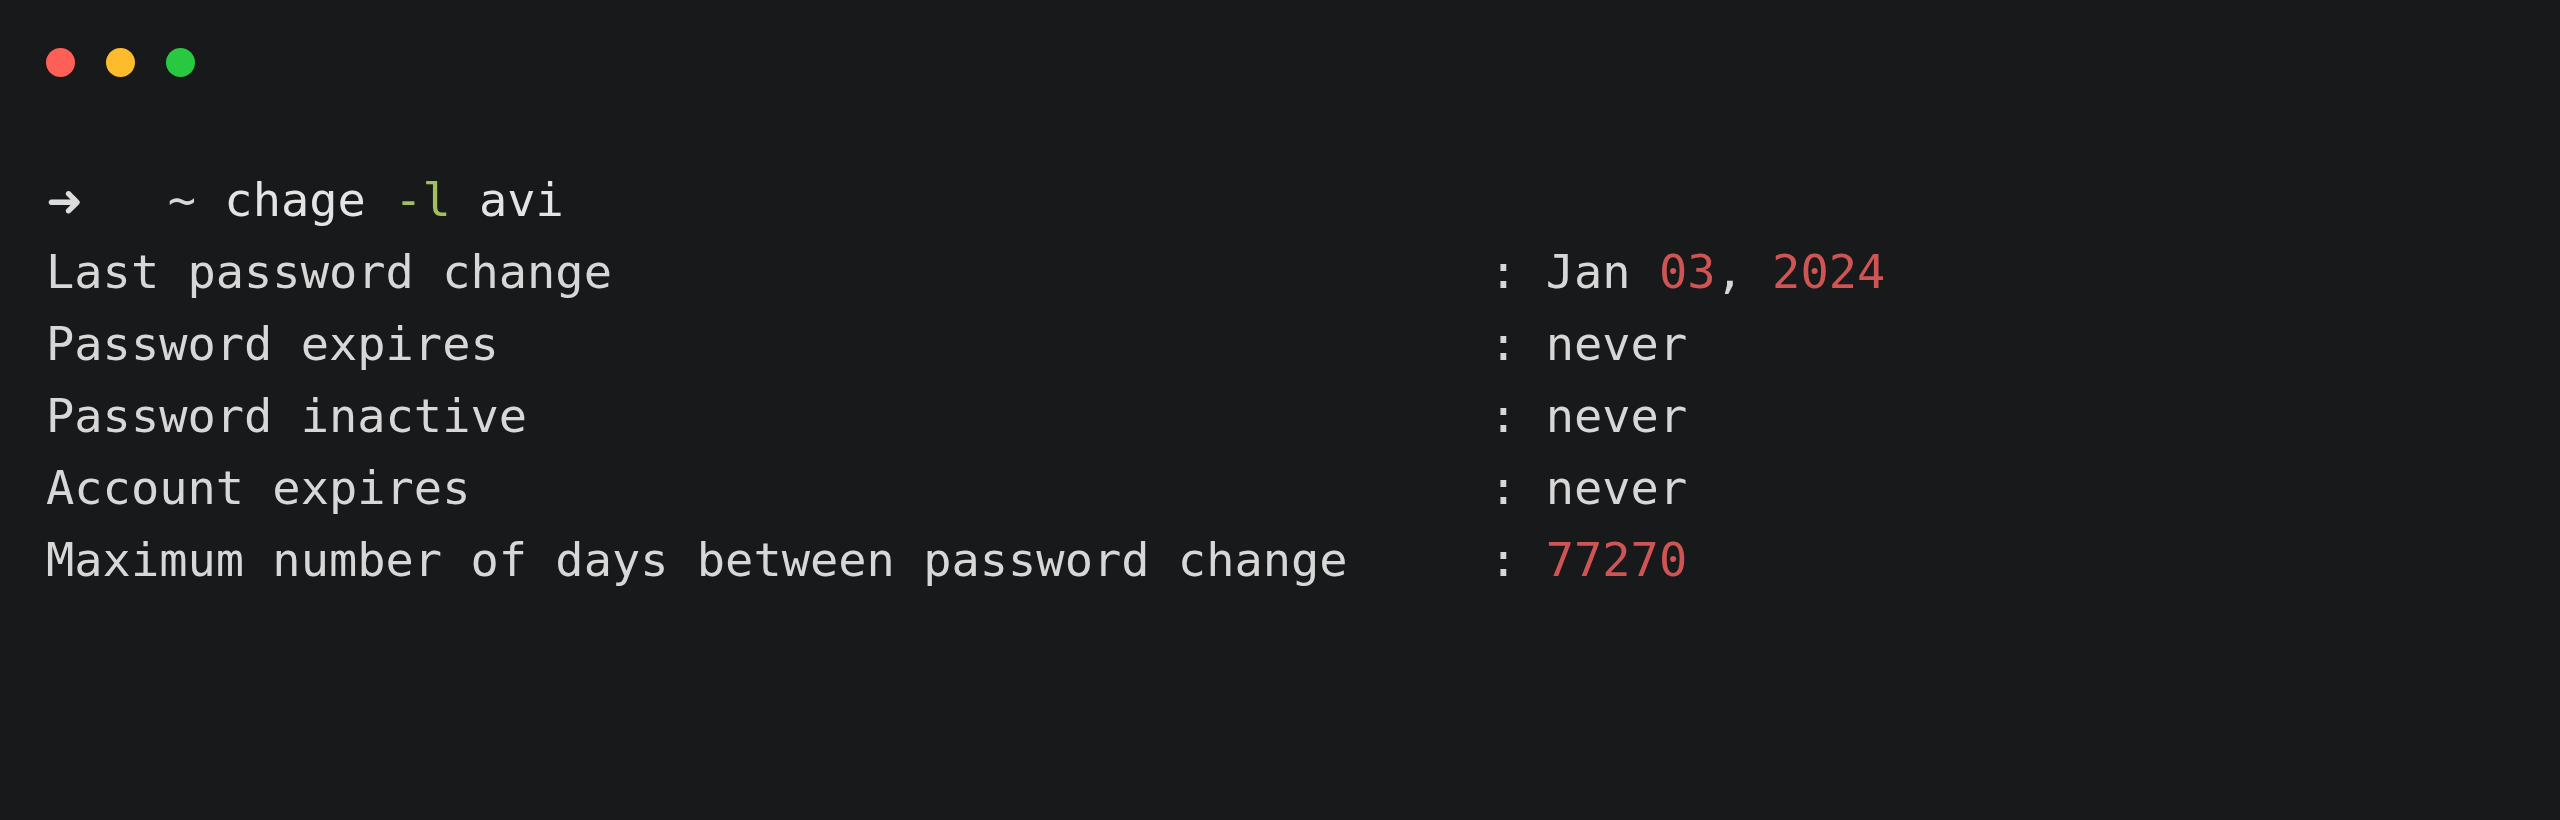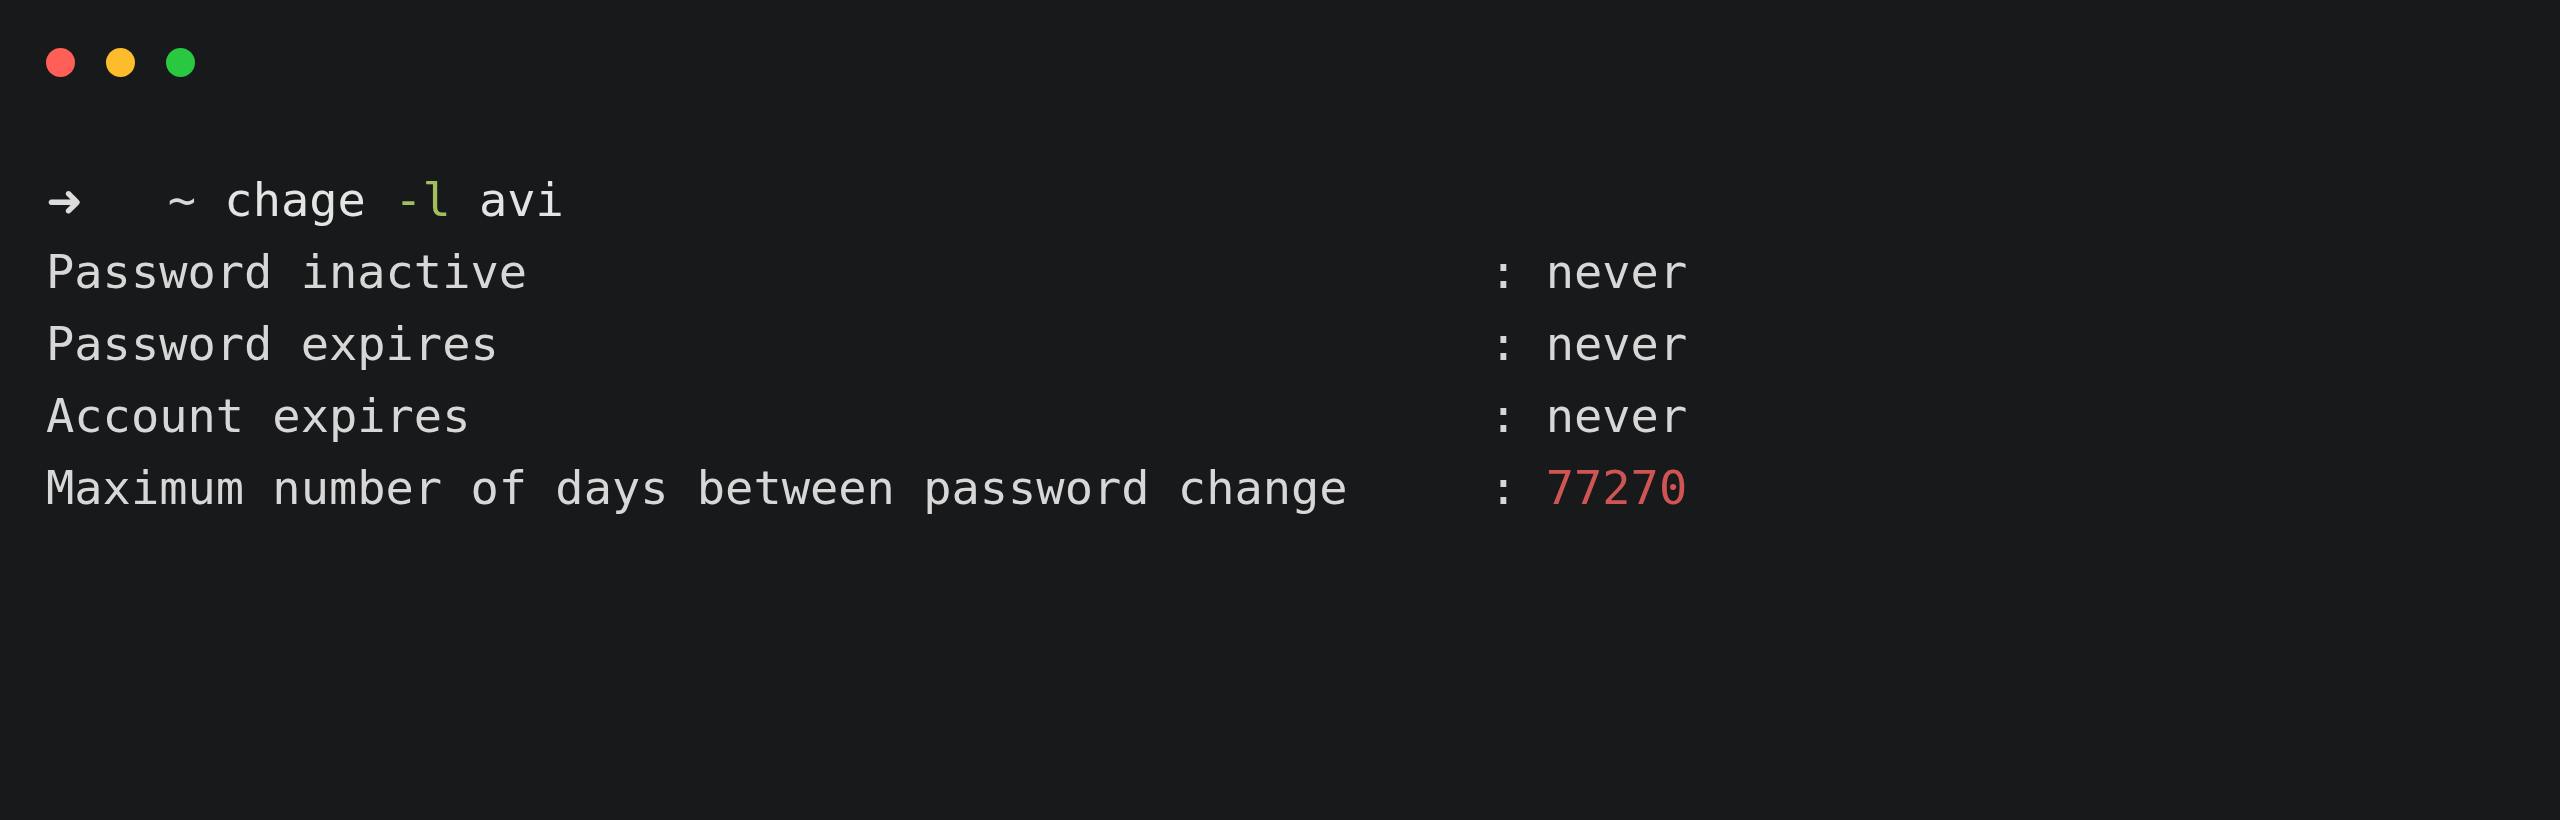--- a/index.html
+++ b/index.html
@@ -92,20 +92,21 @@
       <span class="light" title="Minimize" style="background: rgb(253, 188, 44);"></span>
       <span class="light" title="Maximize" style="background: rgb(40, 200, 64);"></span>
     </div>
   </div>
 
   <div id="terminal-body">
 
     <div class="term-line"><span class="prompt-arrow">➜</span><span>   </span><span class="prompt-tilde">~</span><span> </span><span class="cmd-name">chage</span><span> </span><span class="cmd-flag">-l</span><span> </span><span class="cmd-arg">avi</span></div>
 
     <div id="output-rows">
+        <div class="term-line out-row"><span class="out-label">Last password change</span><span>                               </span><span class="out-colon">:</span><span> </span><span><span class="val-plain">Jan</span><span class="val-plain"> </span><span class="val-num">03</span><span class="val-punct">,</span><span class="val-plain"> </span><span class="val-num">2024</span></span></div>
+        <div class="term-line out-row"><span class="out-label">Password expires</span><span>                                   </span><span class="out-colon">:</span><span> </span><span><span class="val-plain">never</span></span></div>
         <div class="term-line out-row"><span class="out-label">Password inactive</span><span>                                  </span><span class="out-colon">:</span><span> </span><span><span class="val-plain">never</span></span></div>
-        <div class="term-line out-row"><span class="out-label">Password expires</span><span>                                   </span><span class="out-colon">:</span><span> </span><span><span class="val-plain">never</span></span></div>
         <div class="term-line out-row"><span class="out-label">Account expires</span><span>                                    </span><span class="out-colon">:</span><span> </span><span><span class="val-plain">never</span></span></div>
         <div class="term-line out-row"><span class="out-label">Maximum number of days between password change</span><span>     </span><span class="out-colon">:</span><span> </span><span><span class="val-num">77270</span></span></div>
       </div>
 
   </div>
 </div>
 
 </body></html>

